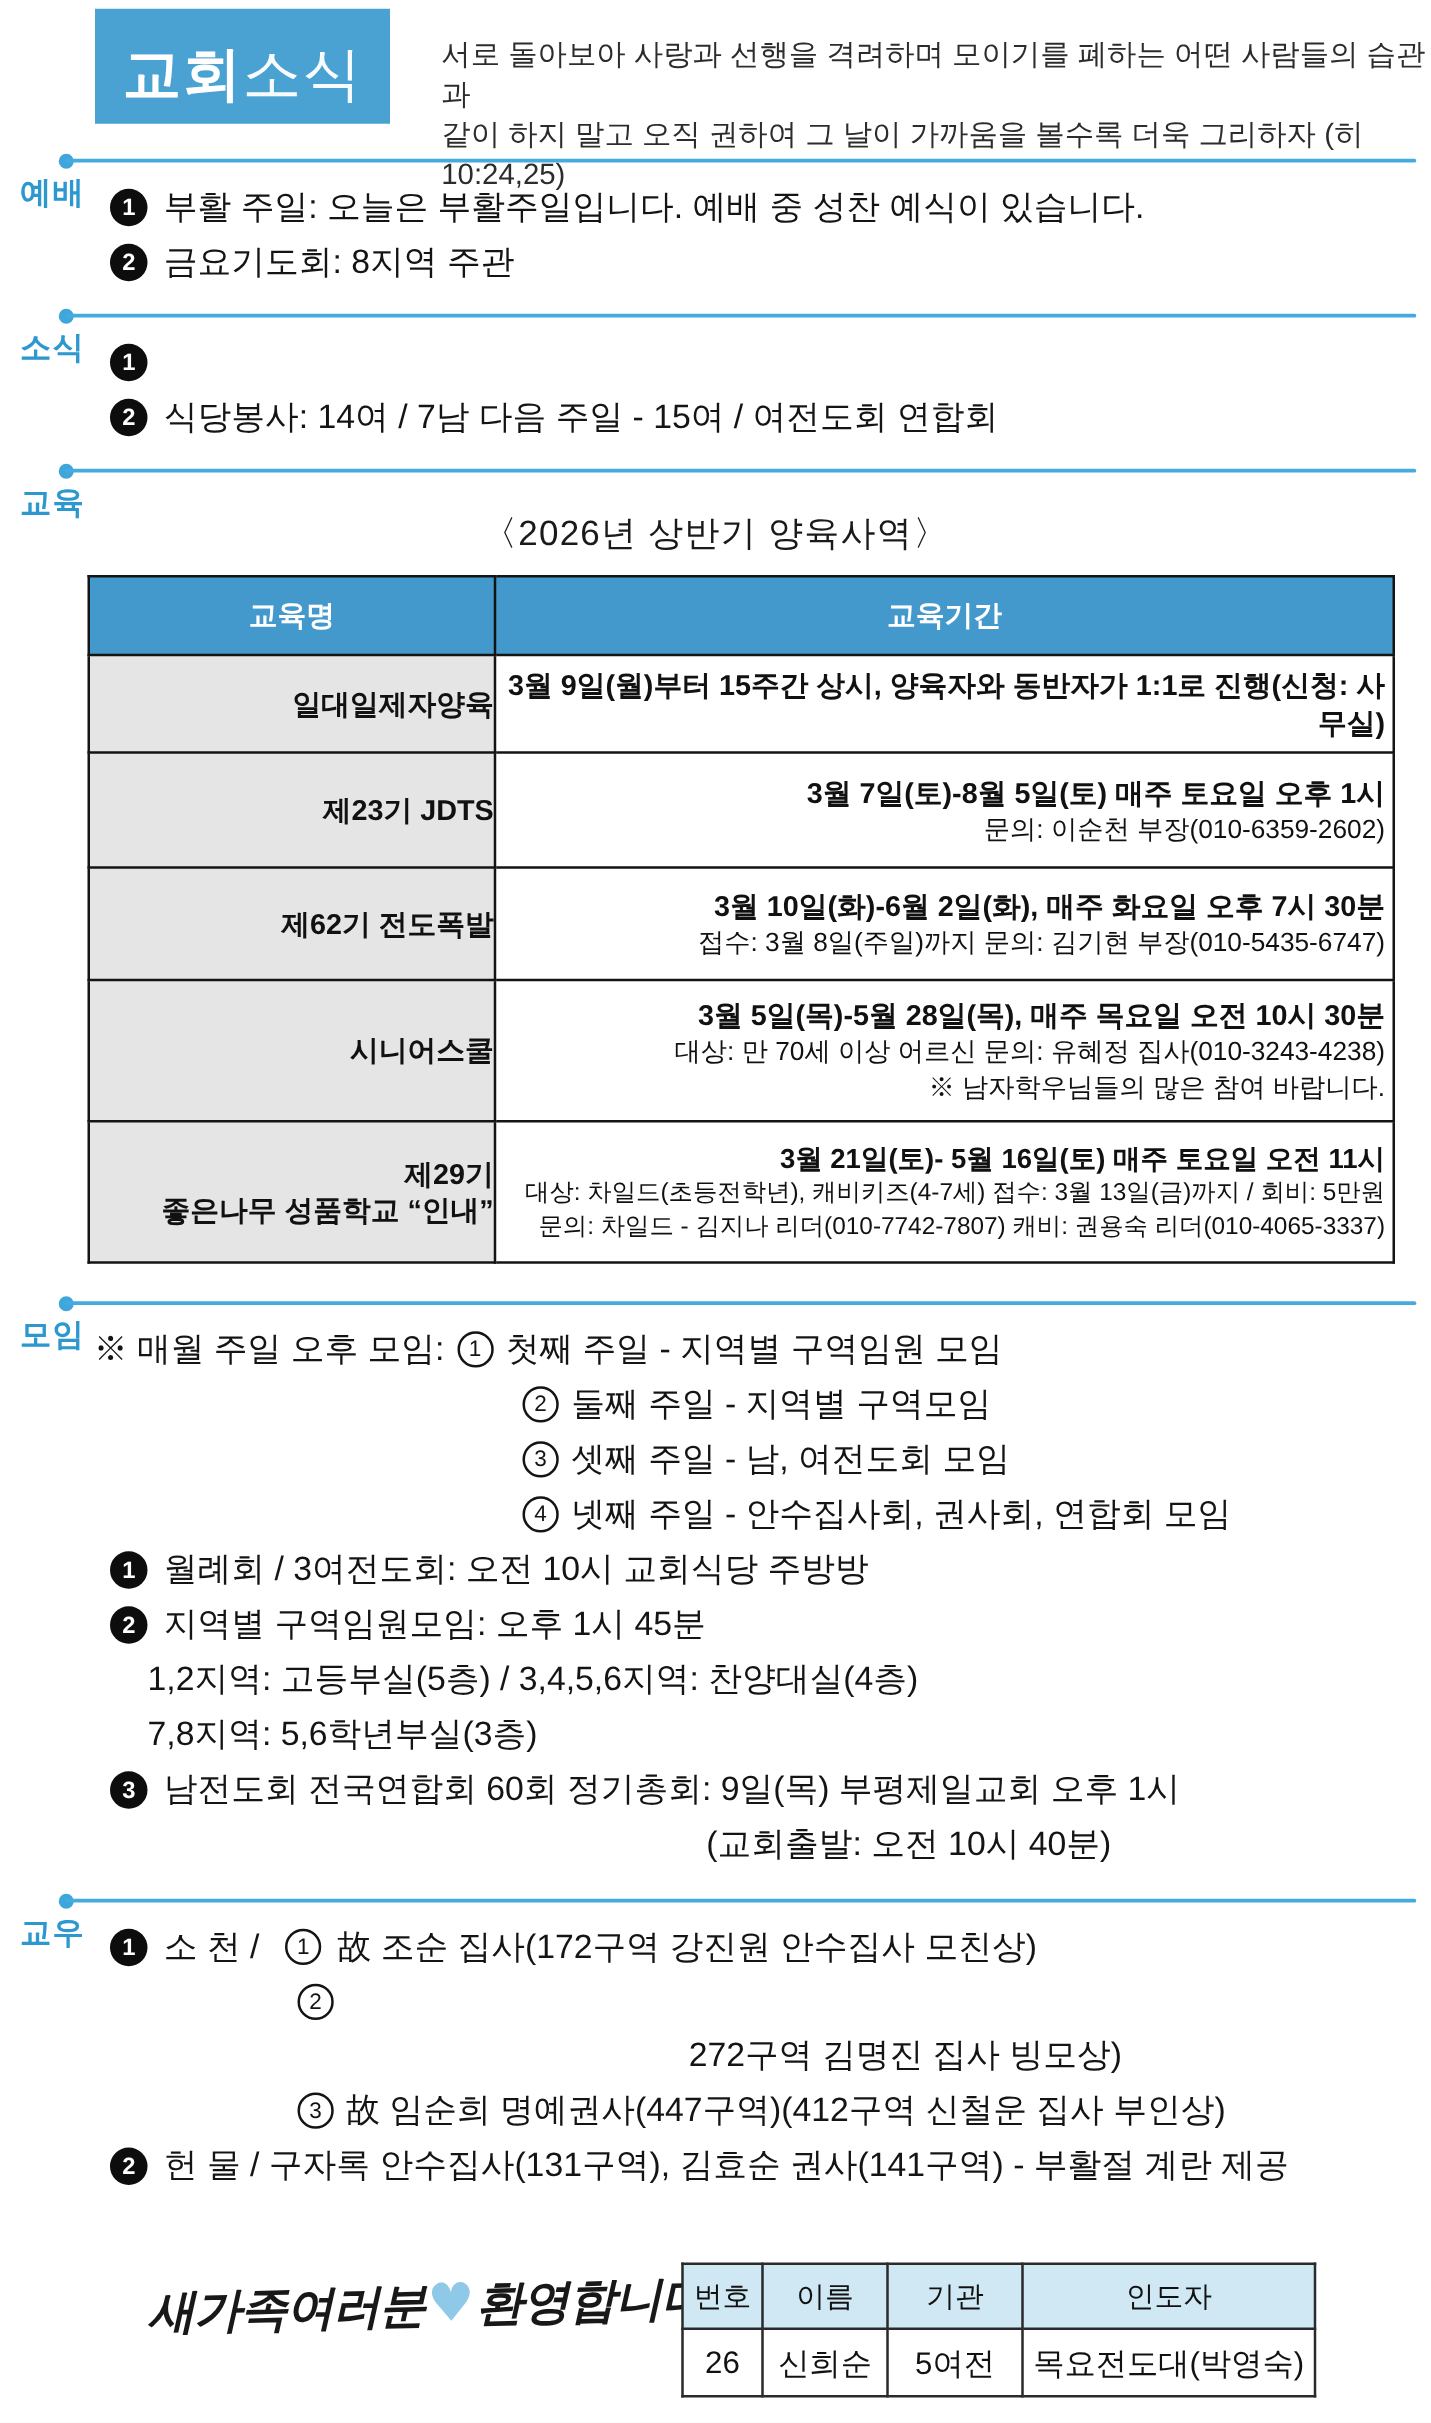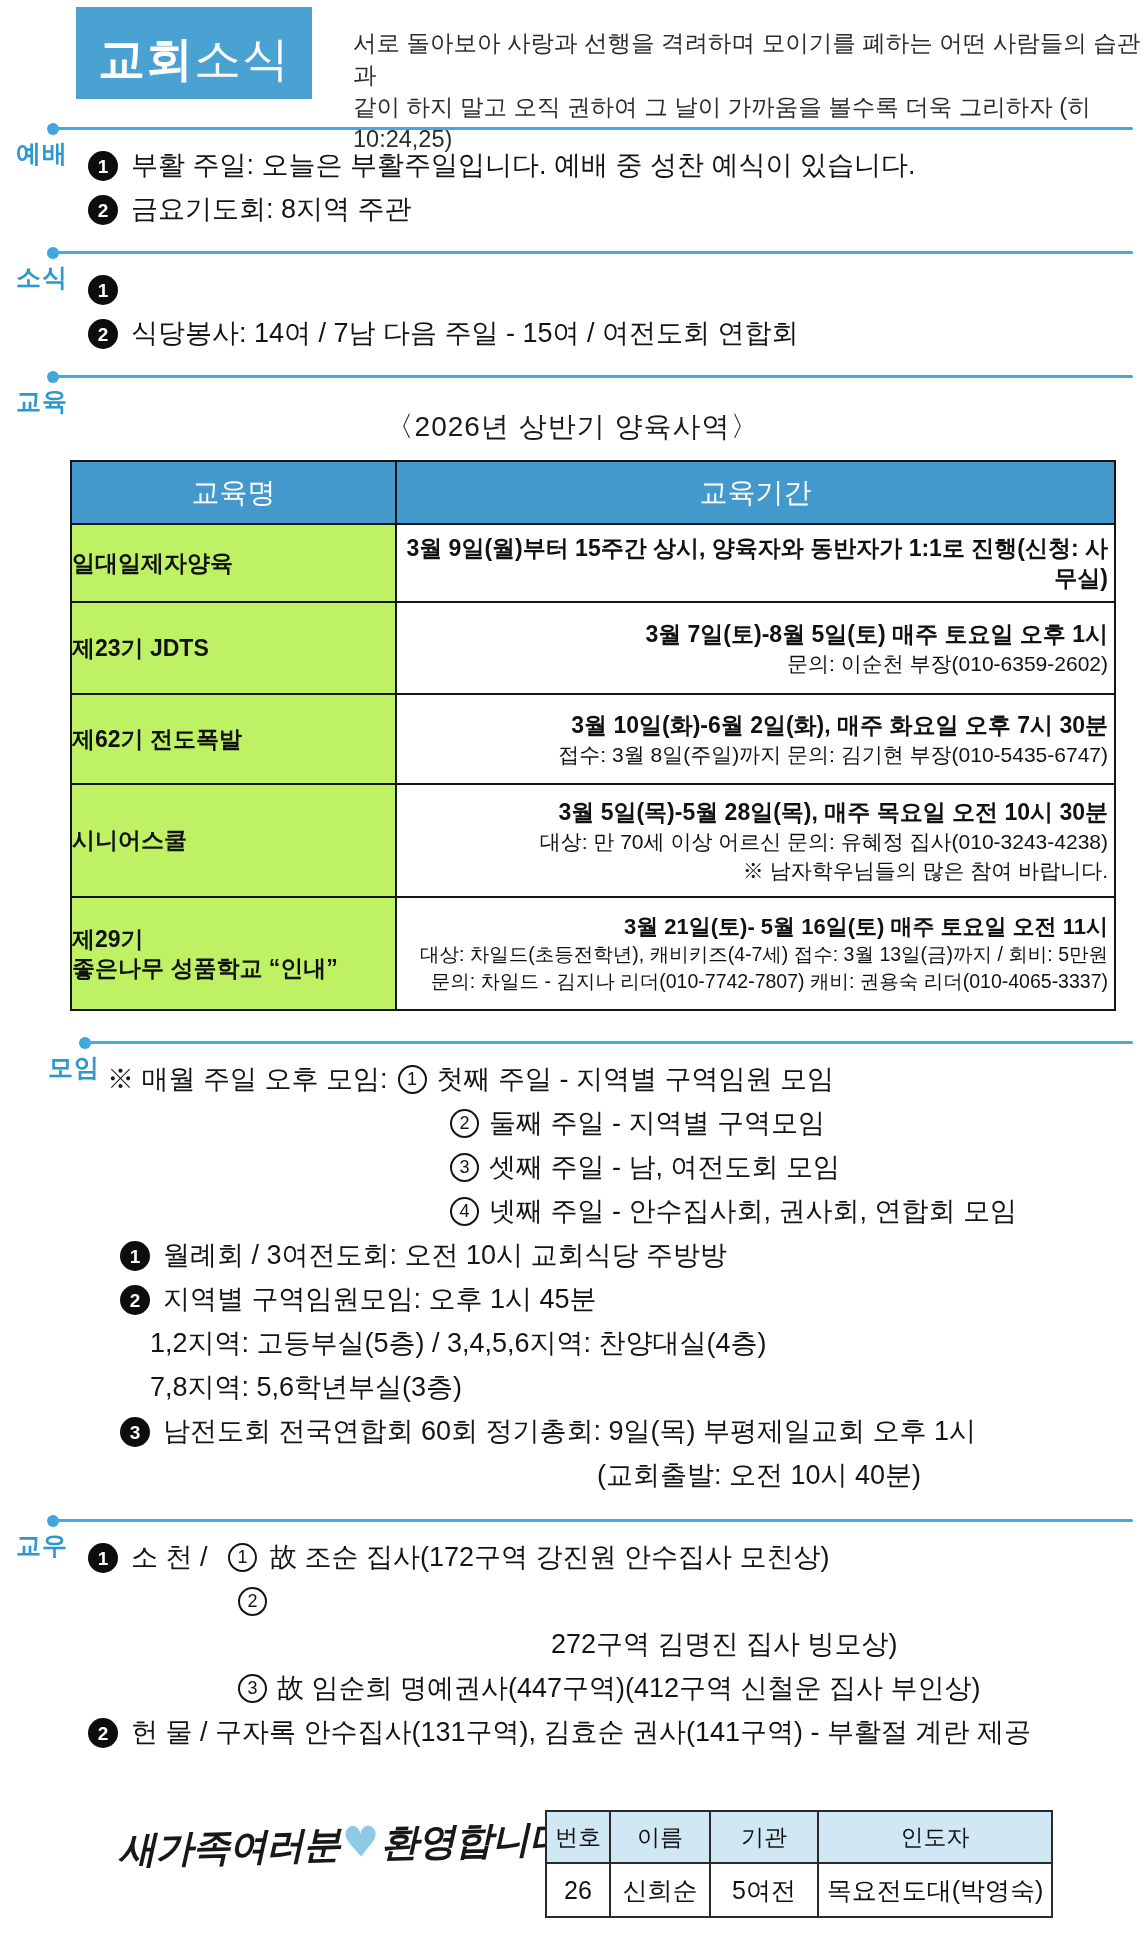--- a/index.html
+++ b/index.html
@@ -38,24 +38,24 @@
     flex:0 0 auto; width:29px; height:29px; margin-top:1px; border-radius:50%;
     border:2px solid #141414; color:#141414; font-size:18px;
     display:inline-flex; align-items:center; justify-content:center; background:#fff;
   }
 
   
   .edu-title { text-align:center; font-size:28px; color:#1a1a1a; margin-top:26px; letter-spacing:1px; }
   table.edu { border-collapse:collapse; margin:14px 0 0 70px; width:1046px; table-layout:fixed; }
   table.edu th, table.edu td { border:2px solid #141414; }
   table.edu th {
-    background:#4399cc; color:#ffffff; font-size:28px; font-weight:normal; height:63px;
+    background:#4399cc; color:#ffffff; font-size:23px; font-weight:bold; height:63px;
   }
   col.c-name { width:325px; }
-  td.name { background:#bef264; text-align:left; font-weight:bold; font-size:23px; line-height:29px; }
+  td.name { background:#e5e5e5; text-align:right; font-weight:bold; font-size:23px; line-height:29px; }
   td.period { text-align:right; padding:8px 6px; }
   .bline { font-weight:bold; font-size:23px; line-height:30px; }
   .sline { font-size:21px; line-height:29px; }
   .sline-sm { font-size:19.5px; line-height:27px; }
   .bline-sm { font-weight:bold; font-size:22px; line-height:29px; }
 
   
   .inline-row { display:flex; align-items:flex-start; gap:10px; margin-bottom:13px; line-height:31px; }
   .ind-340 { margin-left:343px; }
   .ind-43 { margin-left:43px; }
@@ -182,21 +182,21 @@
         <td class="period">
           <div class="bline-sm">3월 21일(토)- 5월 16일(토) 매주 토요일 오전 11시</div>
           <div class="sline-sm">대상: 차일드(초등전학년), 캐비키즈(4-7세)   접수: 3월 13일(금)까지 / 회비: 5만원</div>
           <div class="sline-sm">문의: 차일드 - 김지나 리더(010-7742-7807) 캐비: 권용숙 리더(010-4065-3337)</div>
         </td>
       </tr>
     </tbody>
       </table>
   </div>
 
-  <div class="sec" style="top:1038px;margin-left:32px;">
+  <div class="sec" style="top:1038px;">
     <div class="divider">
         <span class="dot"></span>
         <span class="line"></span>
       </div>
     <div class="sec-label">모임</div>
     <div class="sec-body" style="padding-left:75px;">
       <div class="inline-row">
         <span class="prefix">※ 매월 주일 오후 모임:</span>
         <span class="onum">1</span>
         <span>첫째 주일 - 지역별 구역임원 모임</span>

